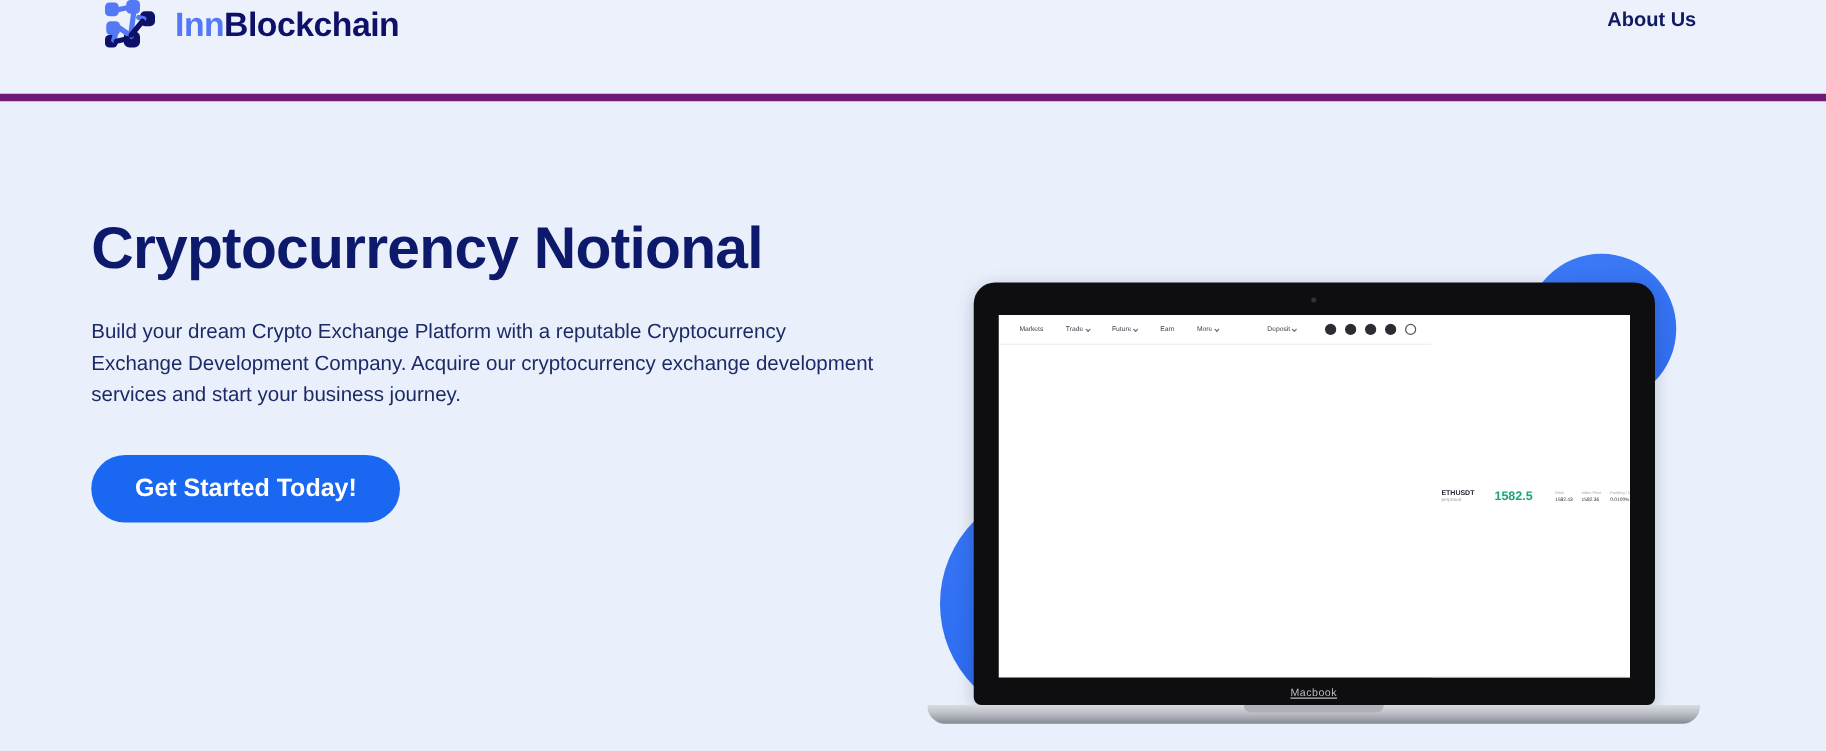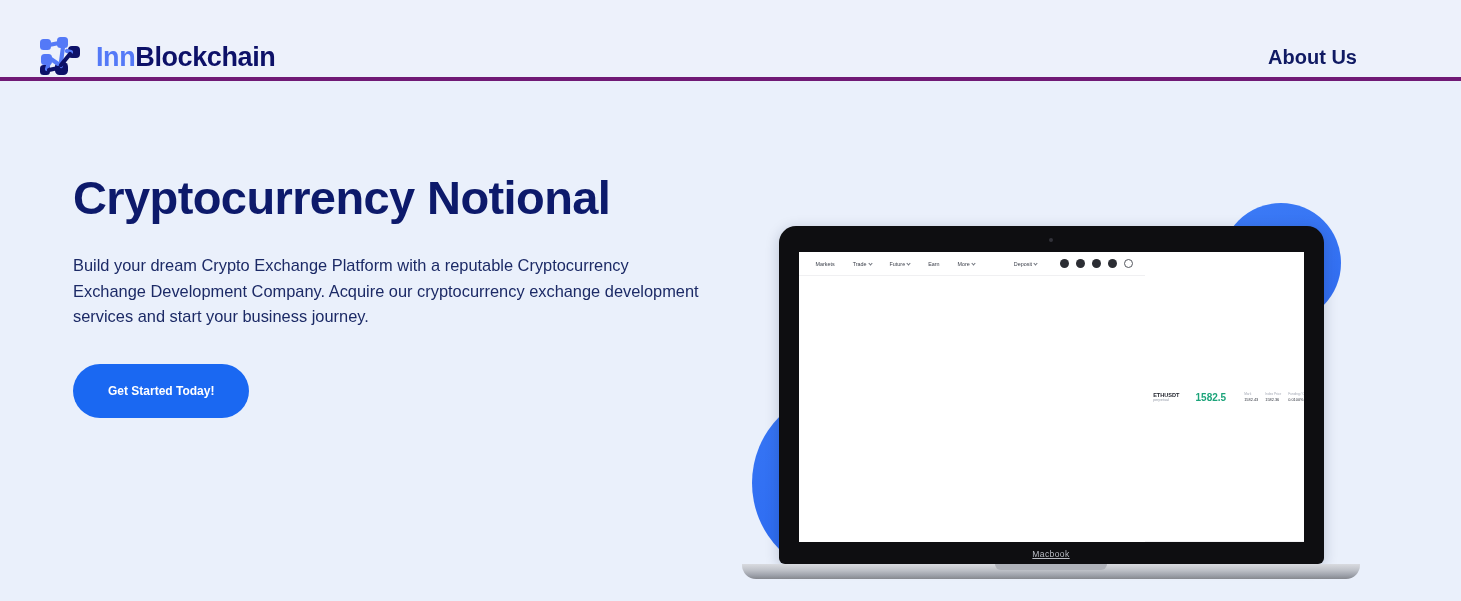--- a/index.html
+++ b/index.html
@@ -21,23 +21,23 @@
   }
 
   
   .header {
     position: relative;
     z-index: 40;
     height: 81px;
     width: 100%;
     background: #edf1fb;
     display: flex;
-    align-items: flex-end;
-    padding: 0 82px 0 39px;
-    border-bottom: 4px solid #701a75;
+    align-items: flex-start;
+    padding: 0 82px 0 83px;
+    border-bottom: 6px solid #701a75;
   }
 
   .brand {
     display: flex;
     align-items: center;
     gap: 13px;
     cursor: pointer;
   }
   .brand-mark { width: 44px; height: 40px; display: block; }
   .brand-text {
@@ -52,21 +52,21 @@
   .nav {
     margin-left: auto;
     display: flex;
     align-items: center;
     gap: 0px;
   }
   .nav-item {
     display: flex;
     align-items: center;
     gap: 6px;
-    font-size: 20px;
+    font-size: 16px;
     font-weight: 700;
     color: #101a63;
     padding: 8px 22px;
     cursor: pointer;
     white-space: nowrap;
   }
   .chev {
     width: 9px; height: 9px;
     border-right: 2px solid #101a63;
     border-bottom: 2px solid #101a63;
@@ -114,21 +114,21 @@
     margin-top: 26px;
     font-size: 16.4px;
     line-height: 1.56;
     color: #1c2a66;
     max-width: 630px;
   }
   .cta-btn {
     margin-top: 34px;
     background: #1a68f2;
     color: #fff;
-    font-size: 12px;
+    font-size: 20px;
     font-weight: 700;
     border: none;
     border-radius: 30px;
     height: 54px;
     padding: 0 35px;
     cursor: pointer;
     font-family: inherit;
   }
 
   

